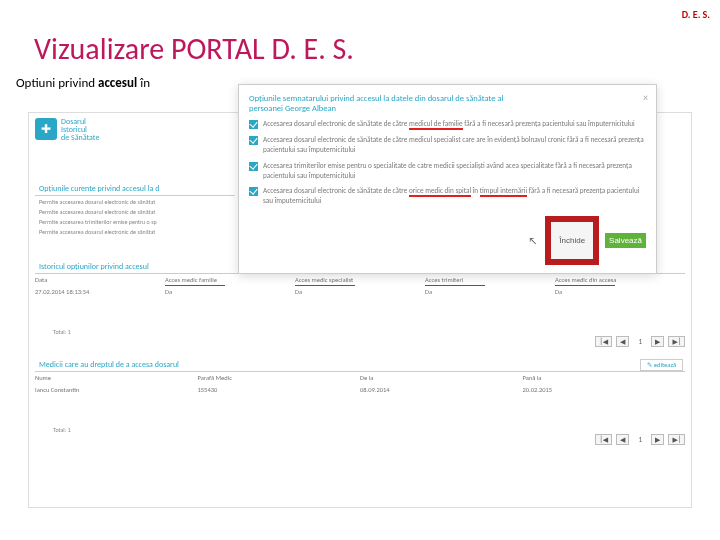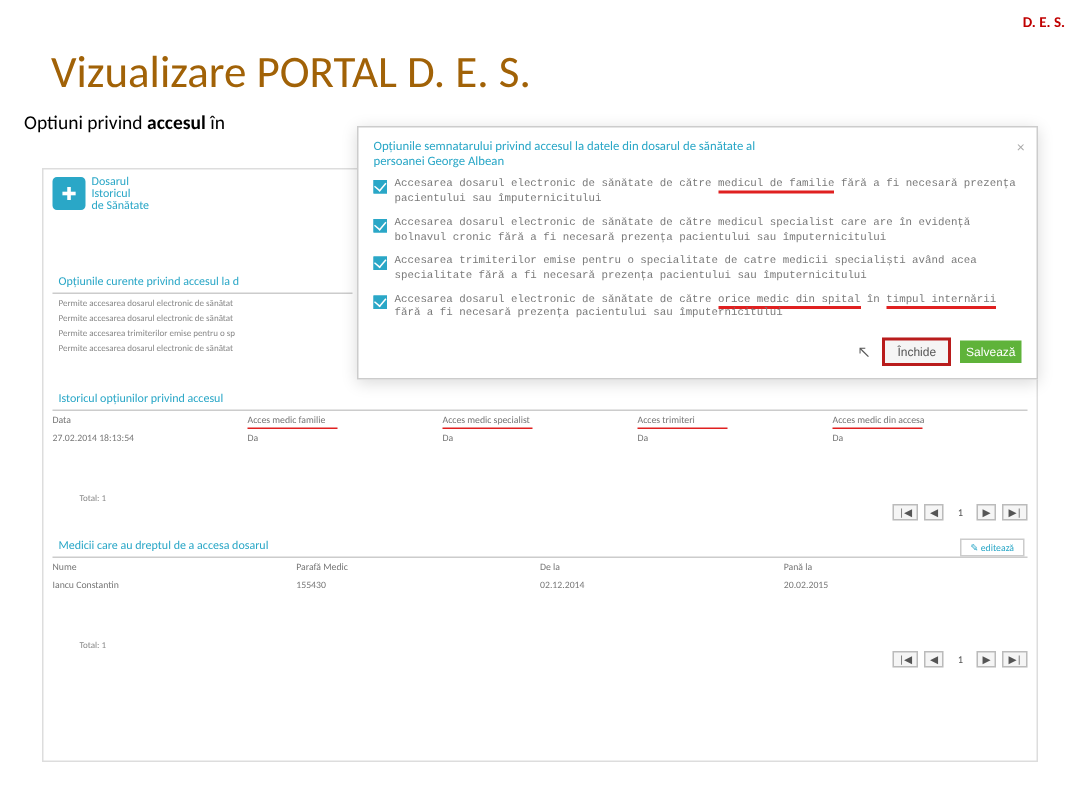--- a/index.html
+++ b/index.html
@@ -1,48 +1,48 @@
 <!DOCTYPE html>
 <html><head>
 <meta charset="utf-8">
 <style>
   * { box-sizing: border-box; margin: 0; padding: 0; }
   body { width: 720px; height: 540px; font-family: Calibri, Arial, sans-serif; background: #fff; position: relative; overflow: hidden; }
   .corner { position: absolute; top: 8px; right: 10px; color: #c00000; font-weight: bold; font-size: 10px; }
-  .title { font-size: 30px; font-weight: 400; margin: 30px 0 8px 34px; color: #a16207; }
+  .title { font-size: 30px; font-weight: 400; margin: 30px 0 8px 34px; color: #be185d; }
   .subtitle { font-size: 13px; margin: 2px 0 8px 16px; color: #000; }
   .subtitle b { font-weight: bold; }
   .bgpanel { position: absolute; left: 28px; top: 112px; width: 664px; height: 396px; border: 1px solid #ddd; background: #fff; font-size: 7px; color: #6a6a6a; }
   .logo { position: absolute; left: 6px; top: 4px; display: flex; align-items: center; gap: 4px; }
   .logo-icon { width: 22px; height: 22px; border: 2px solid #2aa7c7; border-radius: 3px; background: #2aa7c7; color: #fff; display:flex;align-items:center;justify-content:center;font-size:12px; }
   .logo-text { color: #2aa7c7; font-size: 8px; line-height: 1; }
   .sec-head { color: #2aa7c7; font-size: 8px; border-bottom: 1px solid #ccc; padding: 2px 0 2px 4px; margin-top: 6px; }
   .bg-top { position: absolute; left: 6px; top: 34px; width: 200px; margin-top: 28px; }
   .bg-line { color: #888; font-size: 6px; margin: 2px 0 2px 4px; }
   .hist { position: absolute; left: 6px; top: 140px; right: 6px; }
   .hist-row { display: flex; font-size: 6.5px; color: #777; padding: 2px 0; }
   .hist-row > div { flex: 1; position: relative; }
   .red-under { position: absolute; bottom: -2px; left: 0; width: 60px; height: 1.5px; background: #e02020; }
   .total { font-size: 6px; color: #888; margin-top: 30px; margin-left: 18px; }
   .medici { position: absolute; left: 6px; top: 238px; right: 6px; }
   .pager { display: flex; justify-content: flex-end; gap: 4px; font-size: 7px; color: #555; align-items:center; }
   .pg-btn { border: 1px solid #bbb; padding: 0 3px; font-size: 7px; background:#f5f5f5; }
   .pg-num { border: 1px solid #fff; padding: 0 4px; }
   .edit-btn { float: right; border: 1px solid #ccc; padding: 1px 6px; font-size: 6.5px; margin-right: 2px; }
-  .modal { position: absolute; left: 238px; top: 84px; width: 454px; background: #fff; border: 1px solid #ccc; box-shadow: 0 2px 10px rgba(0,0,0,.15); padding: 8px 10px 8px 10px; font-size: 8px; color: #666; }
+  .modal { position: absolute; left: 238px; top: 84px; width: 419px; background: #fff; border: 1px solid #ccc; box-shadow: 0 2px 10px rgba(0,0,0,.15); padding: 8px 10px 8px 10px; font-size: 8px; color: #666; }
   .modal-title { color: #2aa7c7; font-size: 8.5px; max-width: 260px; line-height: 1.2; }
   .modal-close { position: absolute; top: 6px; right: 8px; color: #aaa; font-size: 10px; cursor: pointer; }
-  .chk-row { display: flex; align-items: flex-start; gap: 5px; margin: 6px 0; font-family: Liberation Mono, monospace; }
+  .chk-row { display: flex; align-items: flex-start; gap: 5px; margin: 6px 0; }
   .chk { flex: 0 0 9px; width: 9px; height: 9px; border: 1px solid #2aa7c7; background: #2aa7c7; position: relative; margin-top: 1px; }
   .chk::after { content: ""; position: absolute; left: 1px; top: -1px; width: 4px; height: 6px; border: solid #fff; border-width: 0 1.5px 1.5px 0; transform: rotate(40deg); }
   .chk-text { font-size: 7.2px; color: #7a7a7a; line-height: 1.35; position: relative; }
   .uline { text-decoration: none; border-bottom: 2px solid #e02020; padding-bottom: 0px; }
   .modal-foot { display: flex; justify-content: flex-end; gap: 6px; margin-top: 10px; align-items:center; }
   .arrow { font-size: 10px; color: #555; margin-right: 2px; }
-  .btn-cancel { border: 2px solid #b91c1c; background: #f5f5f5; padding: 3px 8px; font-size: 8px; color: #555; }
+  .btn-cancel { border: 6px solid #b91c1c; background: #f5f5f5; padding: 14px 8px; font-size: 8px; color: #555; }
   .btn-save { border: none; background: #5fb33a; color: #fff; padding: 3px 4px; font-size: 8px; }
 </style>
 </head>
 <body>
 
 <div class="corner">D. E. S.</div>
 <h1 class="title">Vizualizare PORTAL D. E. S.</h1>
 <p class="subtitle">
   <span>Optiuni privind </span><b>accesul</b><span> în</span>
 </p>
@@ -98,21 +98,21 @@
     </div>
     <div class="hist-row">
       <div>Nume</div>
       <div>Parafă Medic</div>
       <div>De la</div>
       <div>Pană la</div>
     </div>
     <div class="hist-row">
       <div>Iancu Constantin</div>
       <div>155430</div>
-      <div>02.12.2014</div>
+      <div>08.09.2014</div>
       <div>20.02.2015</div>
     </div>
     <div class="total">Total: 1</div>
     <div class="pager">
       <span class="pg-btn">|◀</span>
       <span class="pg-btn">◀</span>
       <span class="pg-num">1</span>
       <span class="pg-btn">▶</span>
       <span class="pg-btn">▶|</span>
     </div>

